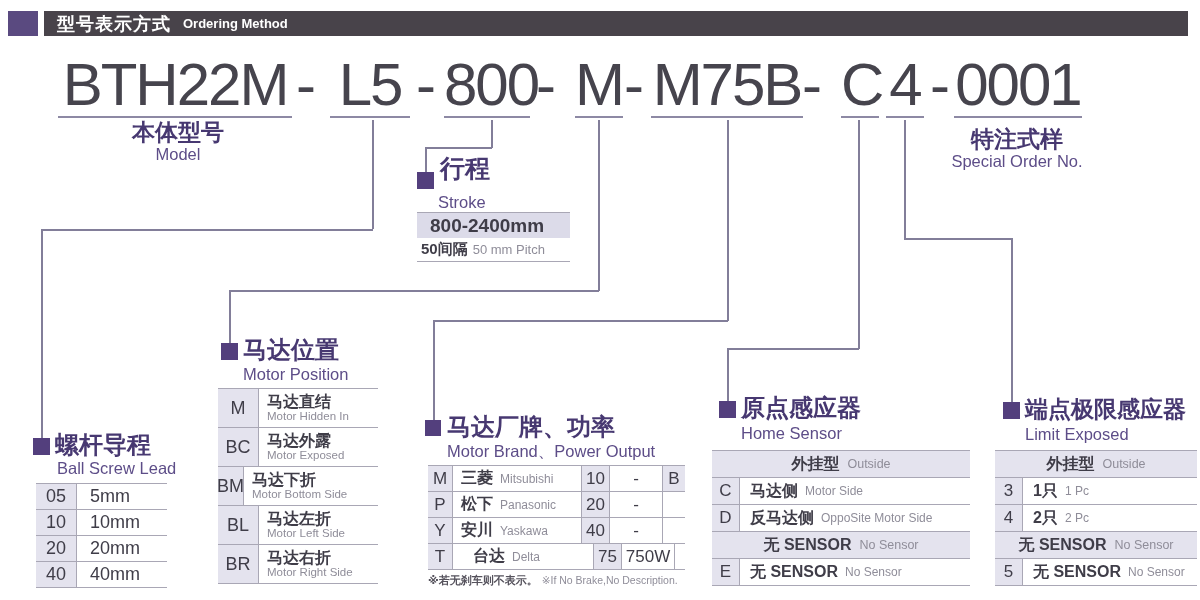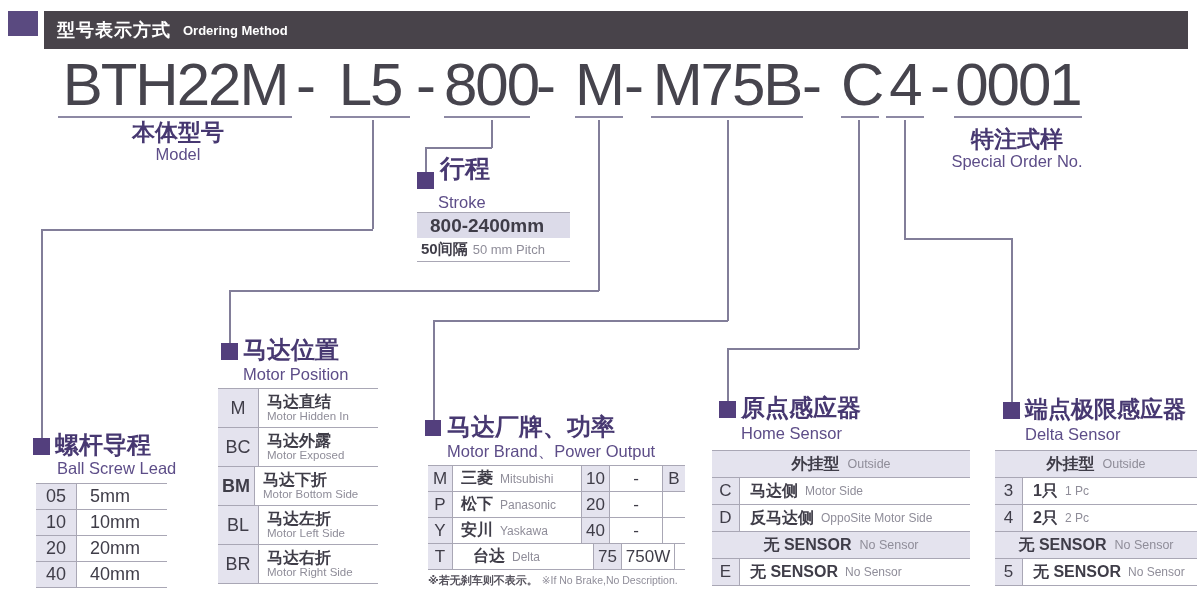--- a/index.html
+++ b/index.html
@@ -1,21 +1,21 @@
 <!DOCTYPE html>
 <html><head>
 <meta charset="utf-8">
 <style>
   html,body { margin:0; padding:0; background:#fff; }
   .canvas { position:relative; width:1200px; height:600px; background:#ffffff; overflow:hidden;
             font-family:"Liberation Sans","DejaVu Sans",sans-serif; }
 
   
   .hdr-square { position:absolute; left:8px; top:11px; width:30px; height:25px; background:#5a4a80; }
-  .hdr-bar { position:absolute; left:44px; top:11px; width:1144px; height:38px; background:#48434a;
+  .hdr-bar { position:absolute; left:44px; top:11px; width:1144px; height:25px; background:#48434a;
              display:flex; align-items:center; }
   .hdr-zh { color:#fff; font-size:18px; font-weight:bold; margin-left:13px; letter-spacing:1px; }
   .hdr-en { color:#fff; font-size:13px; font-weight:bold; margin-left:12px; }
 
   
   .seg { position:absolute; top:54px; height:64px; font-size:60px; line-height:62px; color:#46444d;
          text-align:center; letter-spacing:-2px; box-sizing:border-box; }
   .seg.u { border-bottom:2px solid #8d89a4; }
 
   
@@ -179,21 +179,21 @@
     </div>
     <div class="trow">
       <div class="code" style="width:40px;">BC</div>
       <div class="vline"></div>
       <div class="desc2">
         <span class="zh">马达外露</span>
         <span class="en">Motor Exposed</span>
       </div>
     </div>
     <div class="trow">
-      <div class="code" style="width:36px;font-weight:bold;">BM</div>
+      <div class="code" style="width:25px;">BM</div>
       <div class="vline"></div>
       <div class="desc2">
         <span class="zh">马达下折</span>
         <span class="en">Motor Bottom Side</span>
       </div>
     </div>
     <div class="trow">
       <div class="code" style="width:40px;">BL</div>
       <div class="vline"></div>
       <div class="desc2">
@@ -314,21 +314,21 @@
       <div class="vline"></div>
       <div class="inline-desc">
         <span class="zh">无 SENSOR</span>
         <span class="en">No Sensor</span>
       </div>
     </div>
   </div>
 
   <div class="bullet" style="left:1003px;top:402px;"></div>
   <div class="czh" style="left:1025px;top:396px;font-size:23px;">端点极限感应器</div>
-  <div class="cen" style="left:1025px;top:425px;">Delta Sensor</div>
+  <div class="cen" style="left:1025px;top:425px;">Limit Exposed</div>
   <div class="tbl sr" style="left:995px;top:450px;width:202px;">
     <div class="trow">
       <div class="group-row">
         <span class="zh">外挂型</span>
         <span class="en">Outside</span>
       </div>
     </div>
     <div class="trow">
       <div class="code" style="width:27px;font-size:17px;">3</div>
       <div class="vline"></div>

